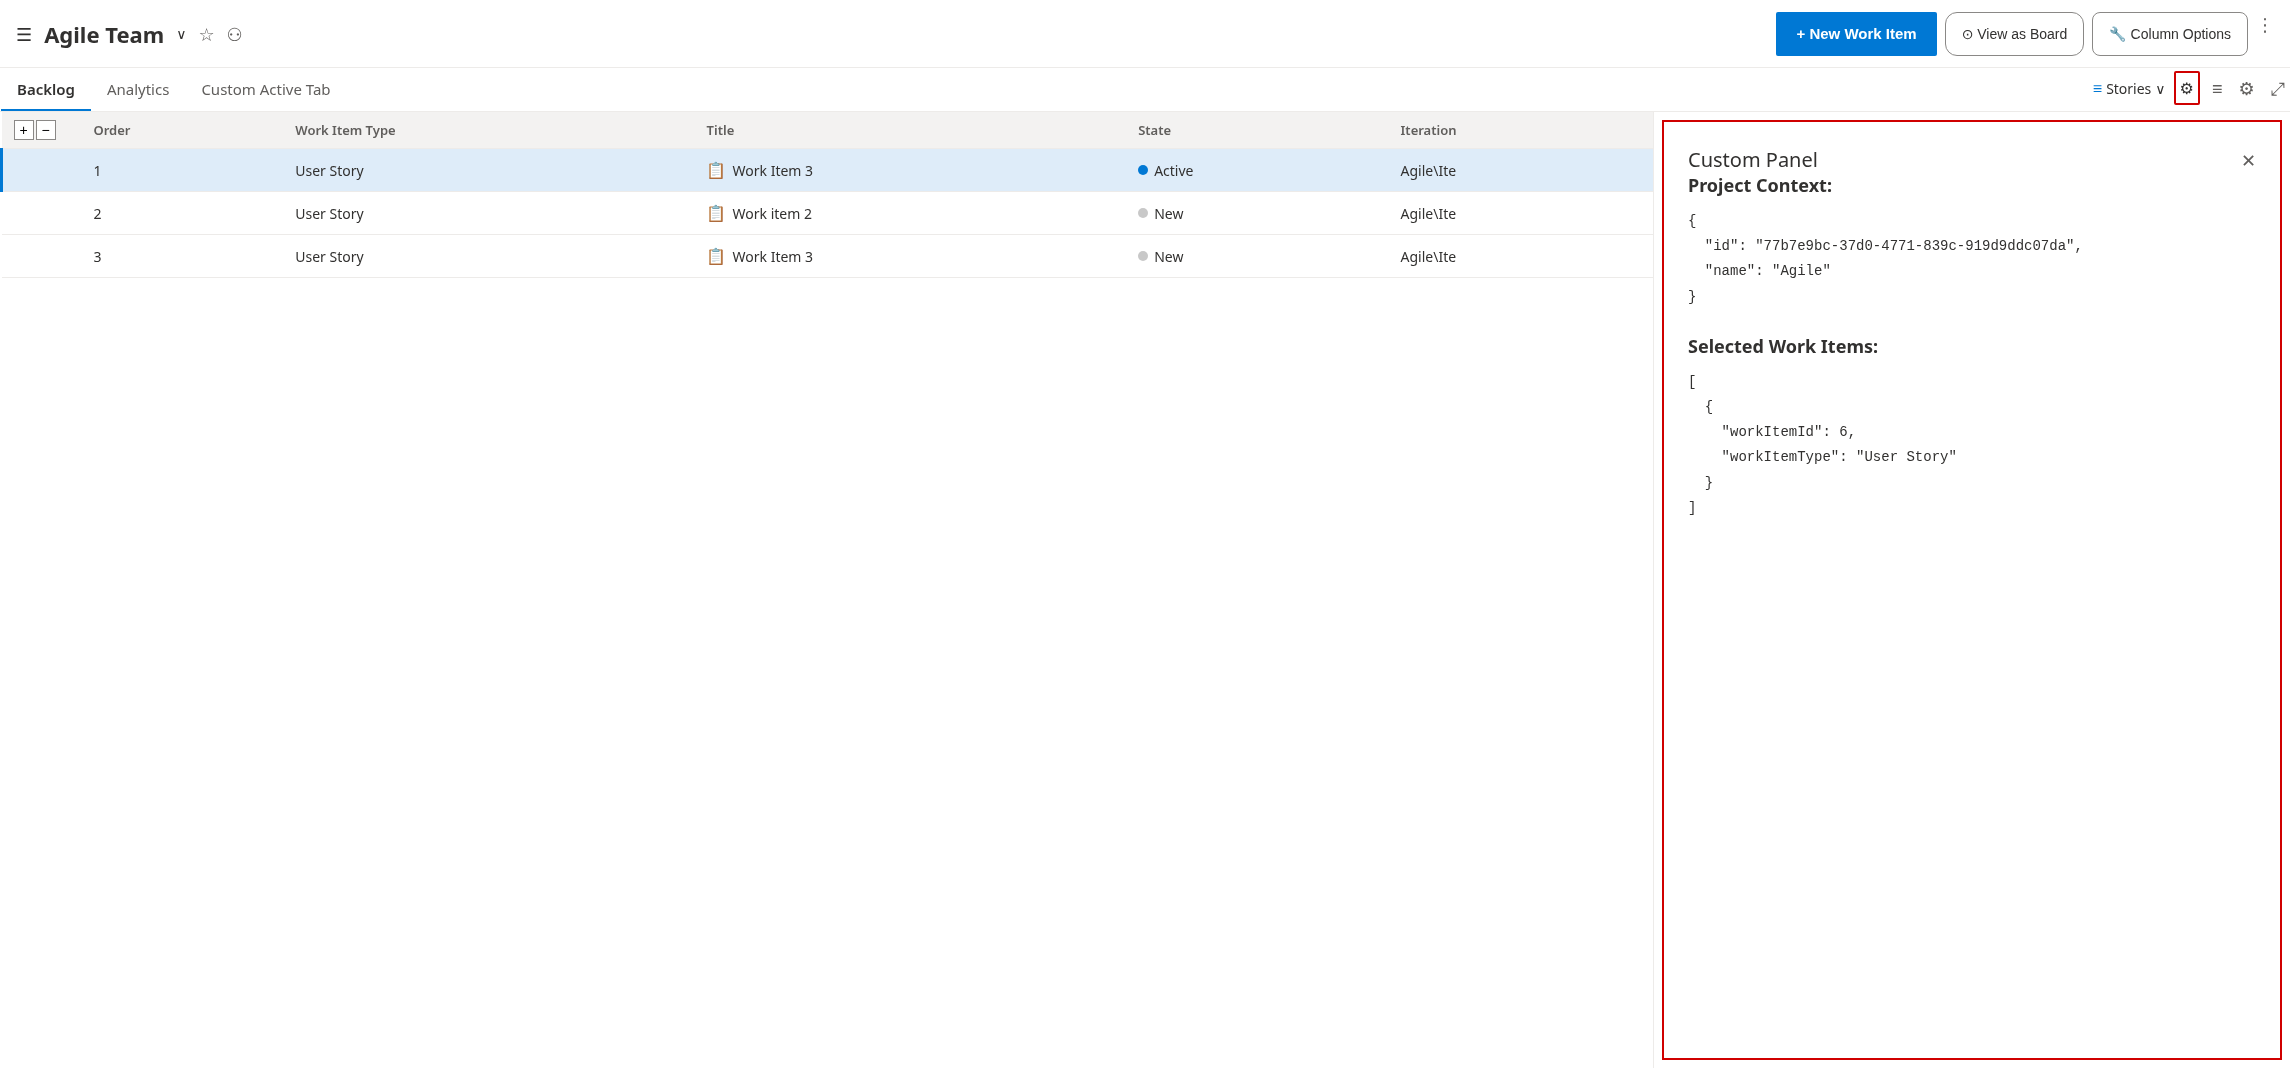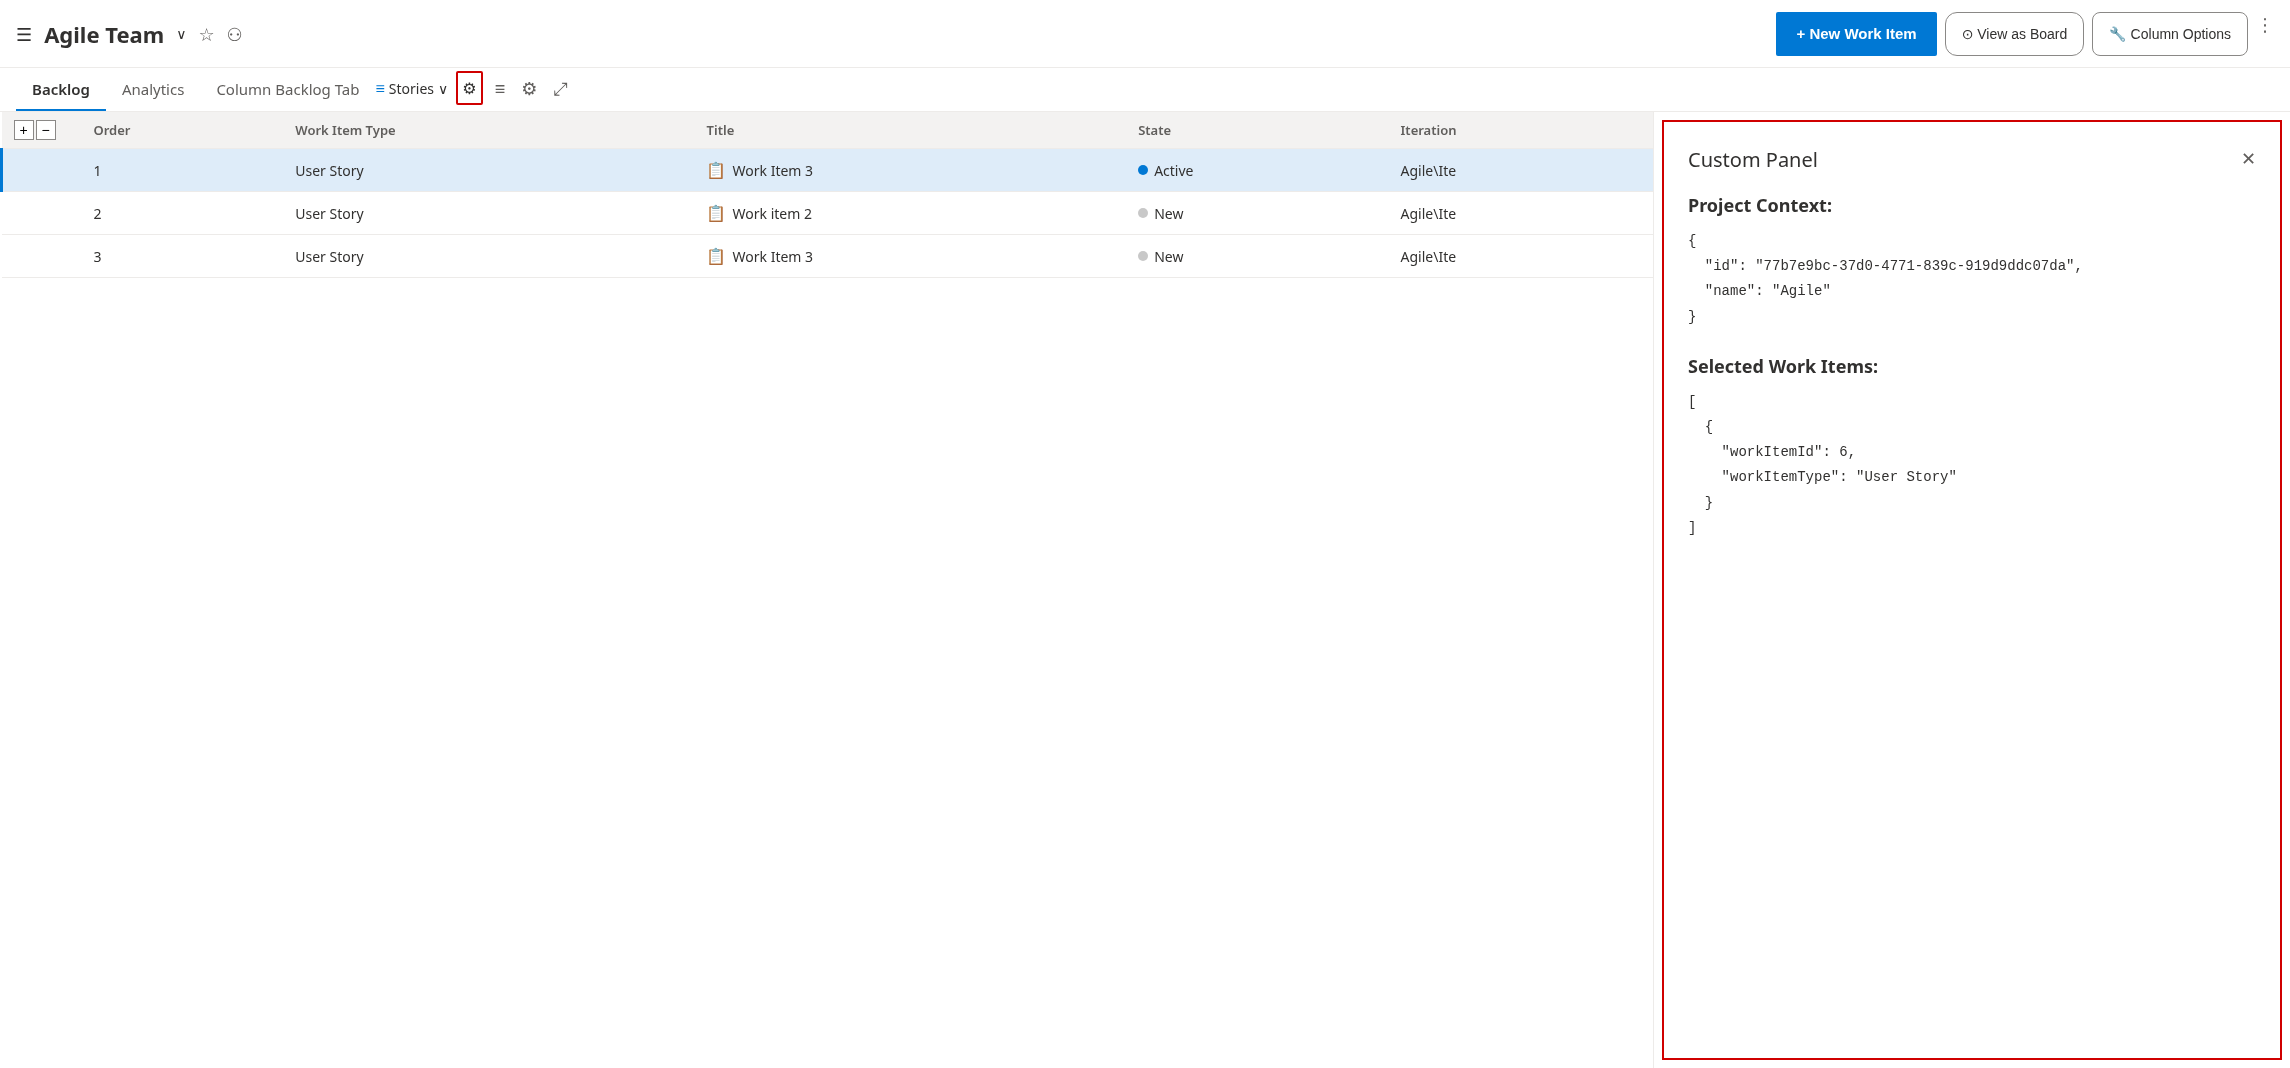--- a/index.html
+++ b/index.html
@@ -87,22 +87,22 @@
     .more-icon {
       font-size: 18px;
       color: #605e5c;
       cursor: pointer;
     }
 
     
     .tabs-row {
       display: flex;
       align-items: flex-end;
-      justify-content: flex-start;
-      padding: 0 16px;
+      justify-content: space-between;
+      padding: 0 1px;
       border-bottom: 1px solid #edebe9;
       height: 44px;
     }
     .tabs-left {
       display: flex;
       align-items: flex-end;
       gap: 0;
       height: 100%;
     }
     .tab {
@@ -233,23 +233,22 @@
       min-width: 560px;
       border: 2px solid #d00000;
       background: #fff;
       padding: 24px;
       position: relative;
       overflow-y: auto;
       margin: 8px;
     }
     .panel-header {
       display: flex;
-      align-items: flex-start;
+      align-items: center;
       justify-content: space-between;
-      margin-bottom: 20px;
     }
     .panel-title {
       font-size: 20px;
       font-weight: 400;
       color: #323130;
     }
     .close-icon {
       font-size: 18px;
       color: #605e5c;
       cursor: pointer;
@@ -291,21 +290,21 @@
     <button class="btn-view-as-board">⊙  View as Board</button>
     <button class="btn-column-options">🔧  Column Options</button>
     <span class="more-icon">⋮</span>
   </div>
 </div>
 
 <div class="tabs-row">
   <div class="tabs-left">
     <div class="tab active">Backlog</div>
     <div class="tab">Analytics</div>
-    <div class="tab">Column Backlog Tab</div>
+    <div class="tab">Custom Active Tab</div>
   </div>
   <div class="tabs-right">
     <div class="stories-filter">
       <span class="filter-lines-icon">≡</span>
       <span>Stories</span>
       <span>∨</span>
     </div>
     <span class="toolbar-icon active-highlight" style="font-size:16px;">⚙</span>
     <span class="toolbar-icon">≡</span>
     <span class="toolbar-icon">⚙</span>

